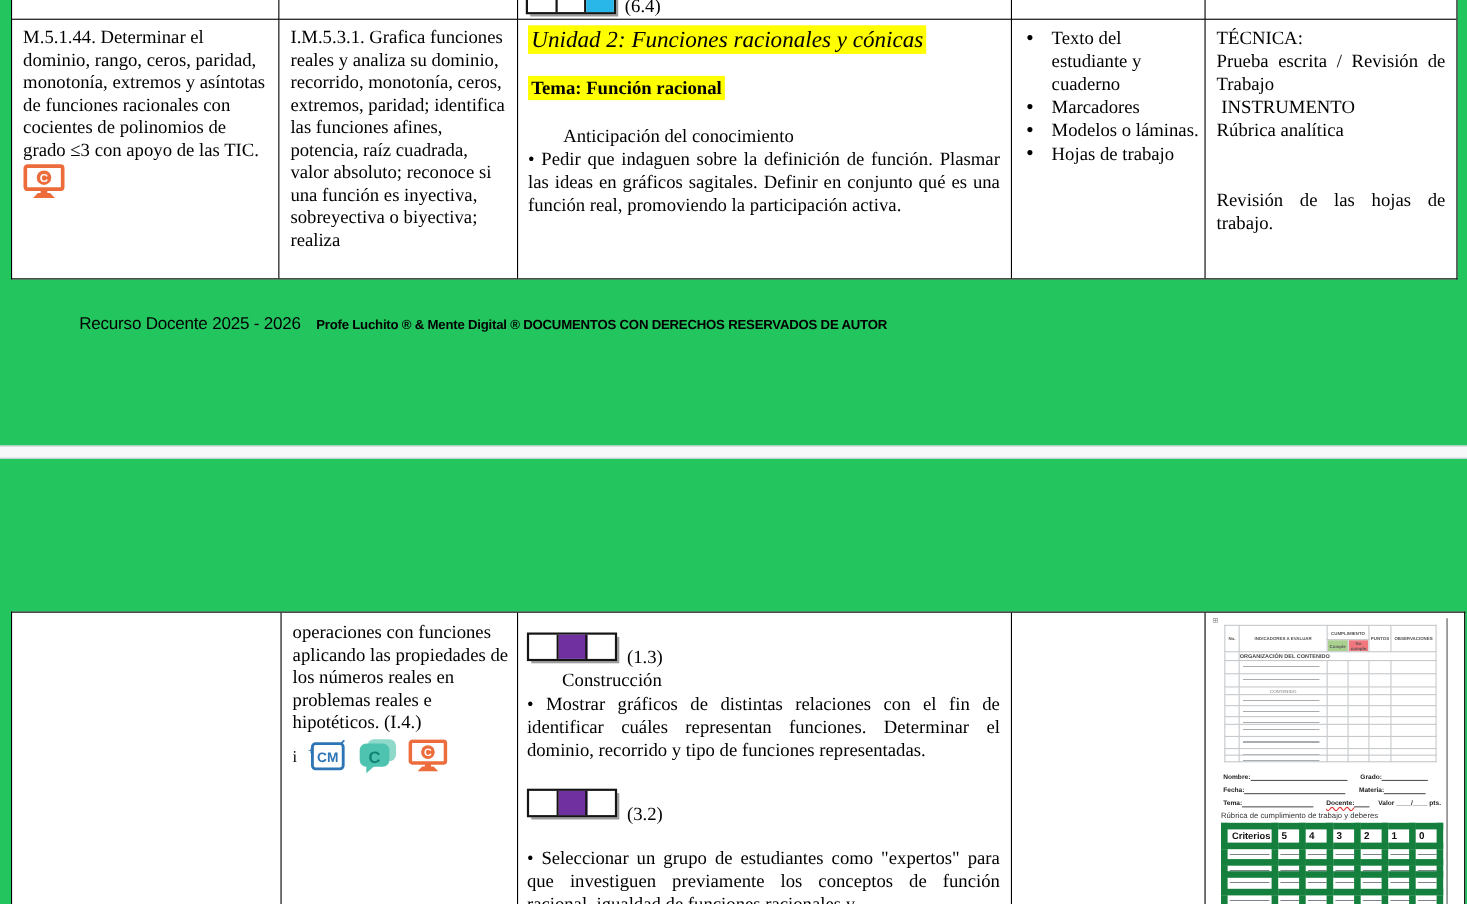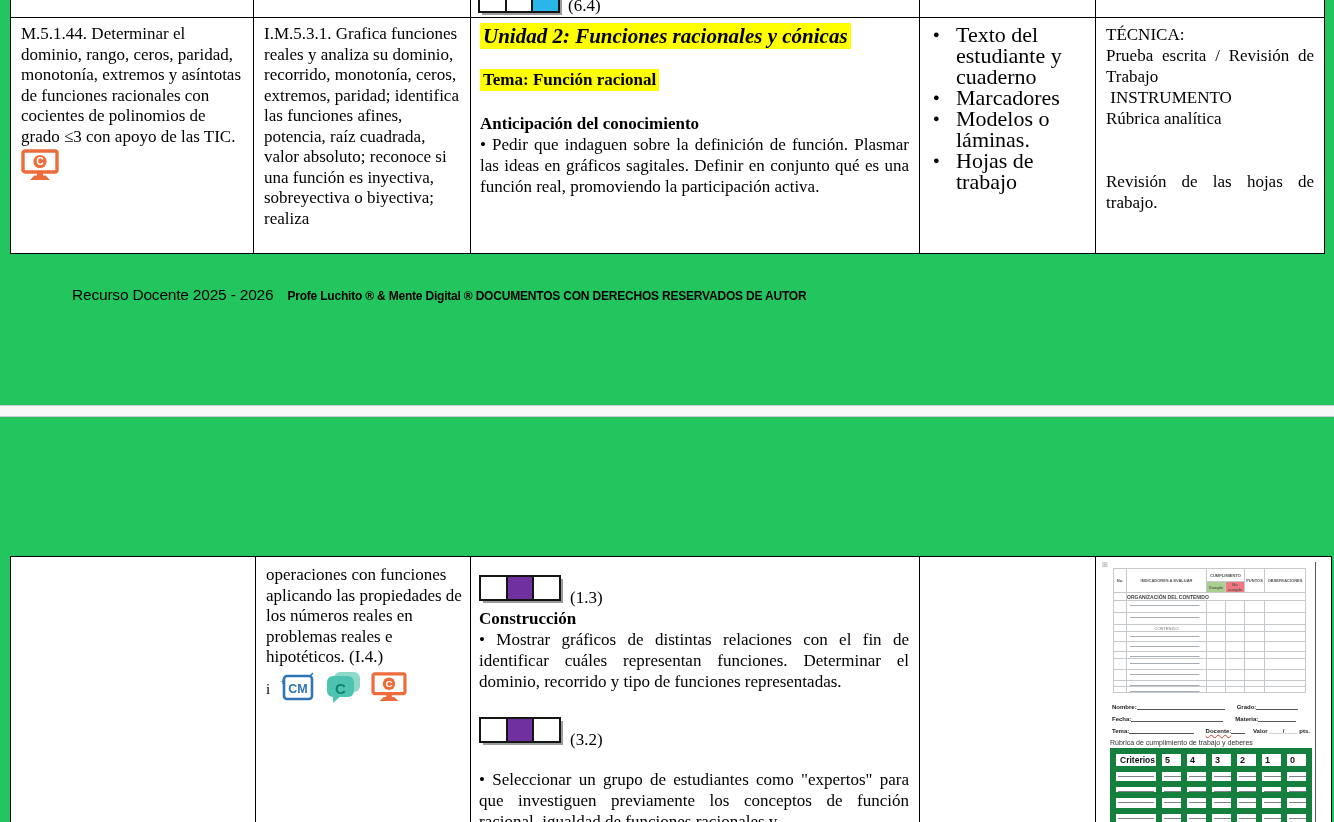--- a/index.html
+++ b/index.html
@@ -31,30 +31,30 @@
   .seg.cyan{background:#29b7ea;}
   .seg.purple{background:#7030a0;}
   .barrow{display:flex;align-items:flex-end;gap:9px;height:34px;}
   .barcap{font-size:17px;margin-bottom:-7px;}
 
   
   .bar64{position:absolute;left:7px;bottom:4px;}
   .cap64{position:absolute;left:97px;bottom:1px;font-size:17px;}
 
   
-  .unit{display:inline;background:#ffff00;font-weight:bold;font-style:italic;font-size:21px;
+  .unit{display:inline;background:#ffff00;font-weight:normal;font-style:italic;font-size:21px;
         line-height:26px;padding:1px 3px;}
   .theme{display:inline-block;background:#ffff00;font-weight:bold;font-size:17px;
          margin-top:20px;padding:1px 3px;}
-  .anth{font-weight:bold;font-size:17px;margin-top:22px;line-height:21px;}
+  .anth{font-weight:normal;font-size:17px;margin-top:22px;line-height:21px;margin-left:32px;}
   .para{font-size:17px;line-height:21px;margin-top:0;}
 
   
   ul.res{list-style:none;margin:0;padding:6px 4px 0 0;}
-  ul.res li{display:flex;font-size:22px;line-height:21px;}
+  ul.res li{display:flex;font-size:17px;line-height:21px;}
   ul.res li::before{content:"●";flex:0 0 36px;box-sizing:border-box;padding-left:13px;
                     font-size:11px;line-height:21px;}
   ul.res li span{flex:1;}
 
   
   .ev div,.ev p{font-size:17px;line-height:21px;margin:0;}
   .pre{white-space:pre-wrap;}
   .sp42{height:42px;}
 
   

